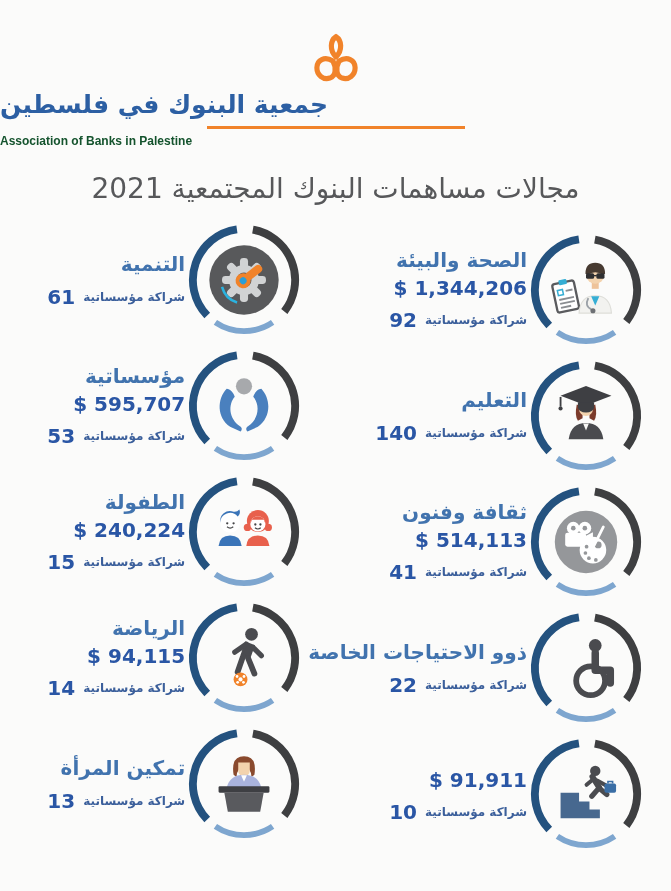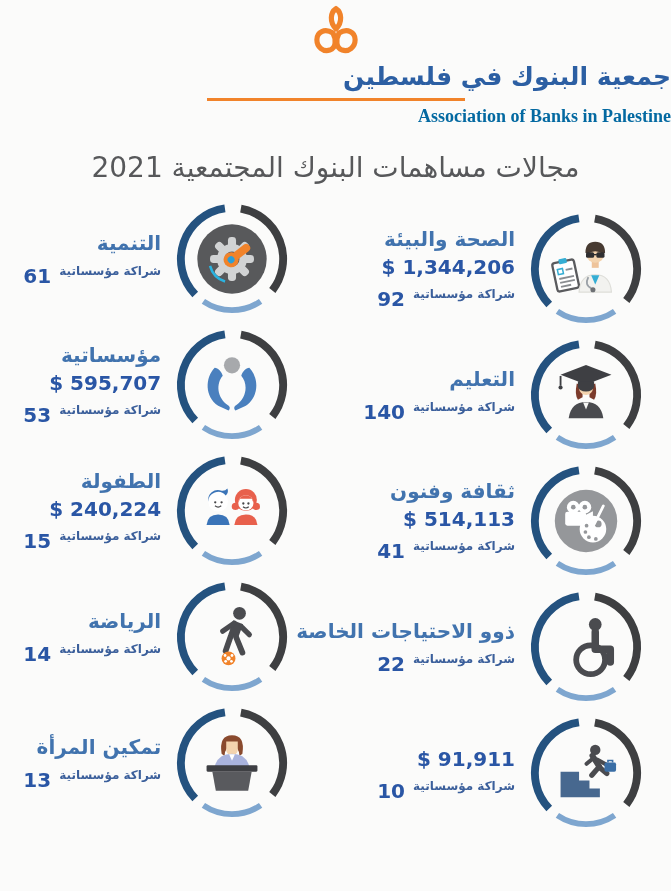--- a/index.html
+++ b/index.html
@@ -1,41 +1,41 @@
 <!DOCTYPE html>
 <html lang="ar"><head>
 <meta charset="utf-8">
 <style>
   html,body{margin:0;padding:0;background:#e9e9e7;}
   .page{
     width:671px;height:891px;background:#fbfbfa;margin:0 auto;position:relative;
     overflow:hidden;font-family:"DejaVu Sans",sans-serif;
   }
   
-  .header{padding-top:4px;text-align:right;}
+  .header{padding-top:32px;text-align:left;}
   .logo-svg{display:block;margin:0 auto;}
   .org-ar{direction:rtl;font-size:25px;font-weight:bold;color:#2c5fa3;margin-top:2px;}
   .divider{width:258px;height:3px;background:#f1832a;margin:7px auto 5px;}
-  .org-en{font-family:Liberation Serif, serif;font-size:18px;font-weight:bold;color:#0369a1;}
+  .org-en{font-family:Liberation Sans, sans-serif;font-size:12px;font-weight:bold;color:#14532d;}
   
   .page-title{direction:rtl;text-align:center;margin-top:24px;font-size:28px;font-weight:normal;color:#57585a;}
   
   .grid{direction:rtl;display:grid;grid-template-columns:1fr 1fr;grid-auto-rows:126px;margin-top:12px;}
-  .cell{display:flex;align-items:center;gap:12px;}
+  .cell{display:flex;align-items:center;}
   .grid .cell:nth-child(odd){padding-right:26px;transform:translateY(10px);} 
   .grid .cell:nth-child(even){padding-right:5px;}
   
   .ring{width:118px;height:118px;position:relative;flex:none;}
   .ring svg.arcs{position:absolute;left:0;top:0;}
   .icon-wrap{position:absolute;left:0;top:0;right:0;bottom:0;display:flex;align-items:center;justify-content:center;}
   
   .txt{direction:rtl;text-align:right;min-width:150px;}
   .cat-title{font-size:20px;font-weight:bold;color:#4173ae;white-space:nowrap;line-height:1.25;}
   .amount{direction:ltr;text-align:right;font-size:20px;font-weight:bold;color:#2a56a5;margin-top:3px;white-space:nowrap;}
-  .countline{direction:ltr;display:flex;justify-content:flex-end;align-items:flex-start;gap:8px;margin-top:8px;}
+  .countline{direction:ltr;display:flex;justify-content:flex-end;align-items:center;gap:8px;margin-top:8px;}
   .count{font-size:20px;font-weight:bold;color:#2a56a5;}
   .count-label{font-size:12px;font-weight:bold;color:#3b5f9b;}
 </style>
 </head>
 <body>
 
 <div class="page">
 
   <div class="header">
     <svg class="logo-svg" width="62" height="56" viewBox="0 0 60 54">
@@ -312,20 +312,21 @@
           <circle cx="29" cy="50.5" r="1.8" fill="#ffffff"></circle>
           <circle cx="26" cy="48" r="1.2" fill="#ffffff"></circle>
               <circle cx="32" cy="48" r="1.2" fill="#ffffff"></circle>
           <circle cx="26.5" cy="53" r="1.2" fill="#ffffff"></circle>
               <circle cx="31.5" cy="53" r="1.2" fill="#ffffff"></circle>
         </svg>
           </div>
       </div>
       <div class="txt">
         <div class="cat-title">الرياضة</div>
+        <div class="amount">$ 94,115</div>
         <div class="countline">
             <span class="count">14</span>
             <span class="count-label">شراكة مؤسساتية</span>
           </div>
       </div>
     </div>
 
     <div class="cell">
       <div class="ring">
         <svg class="arcs" width="118" height="118" viewBox="0 0 120 120">

